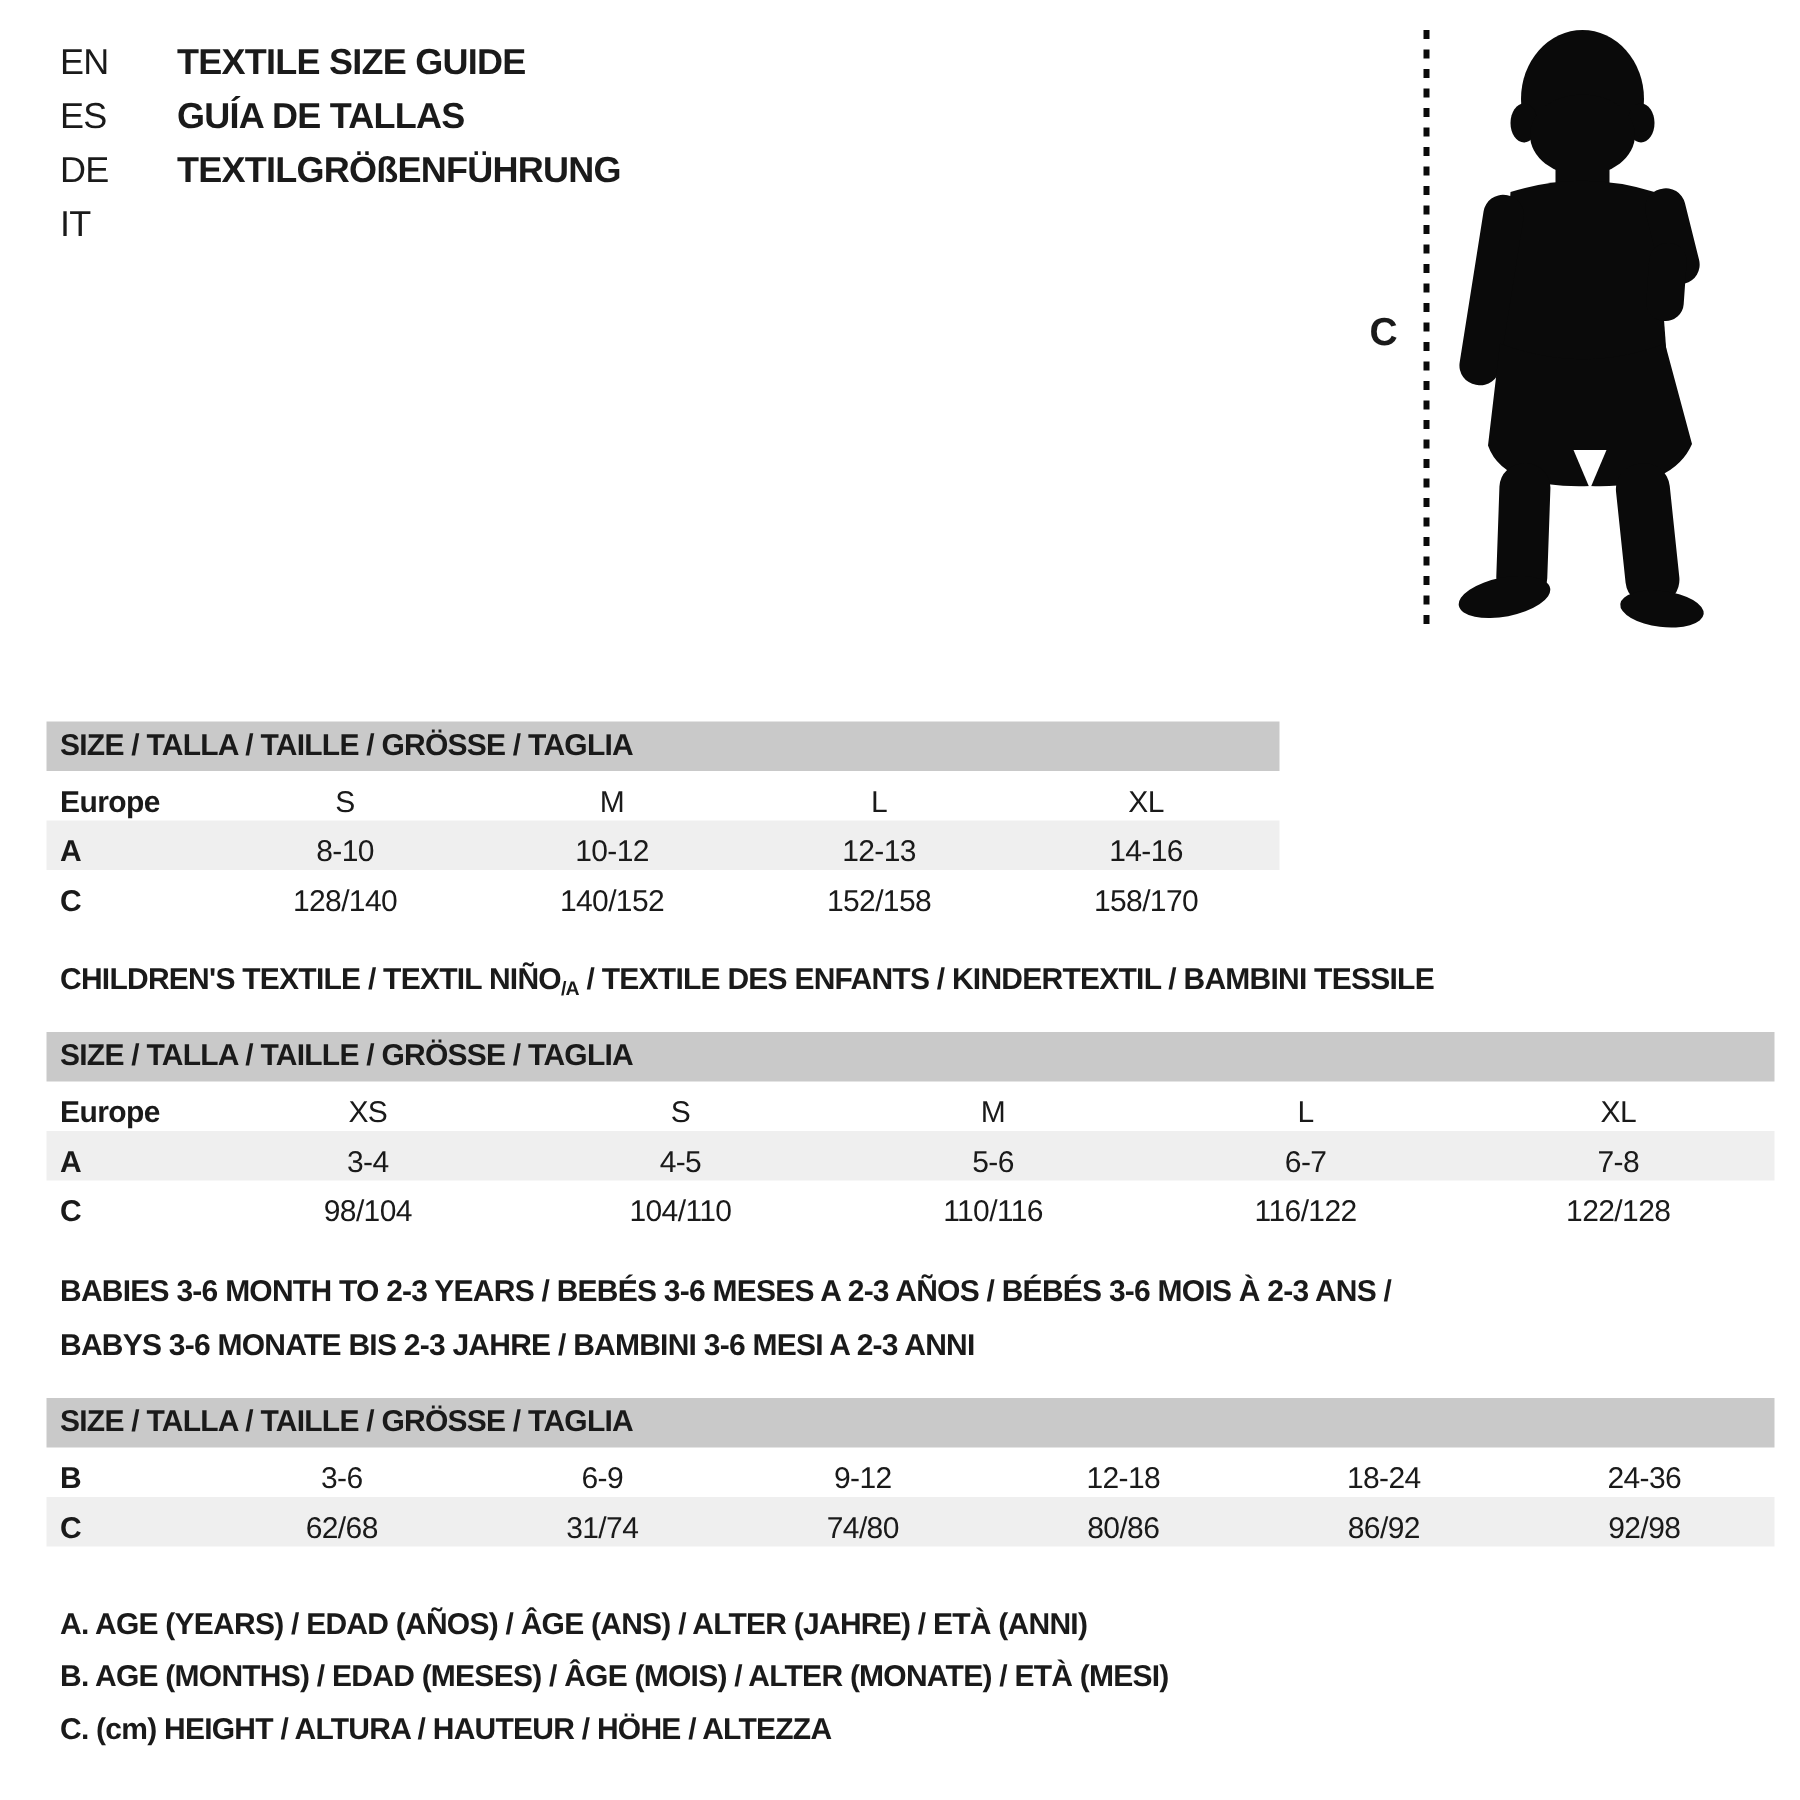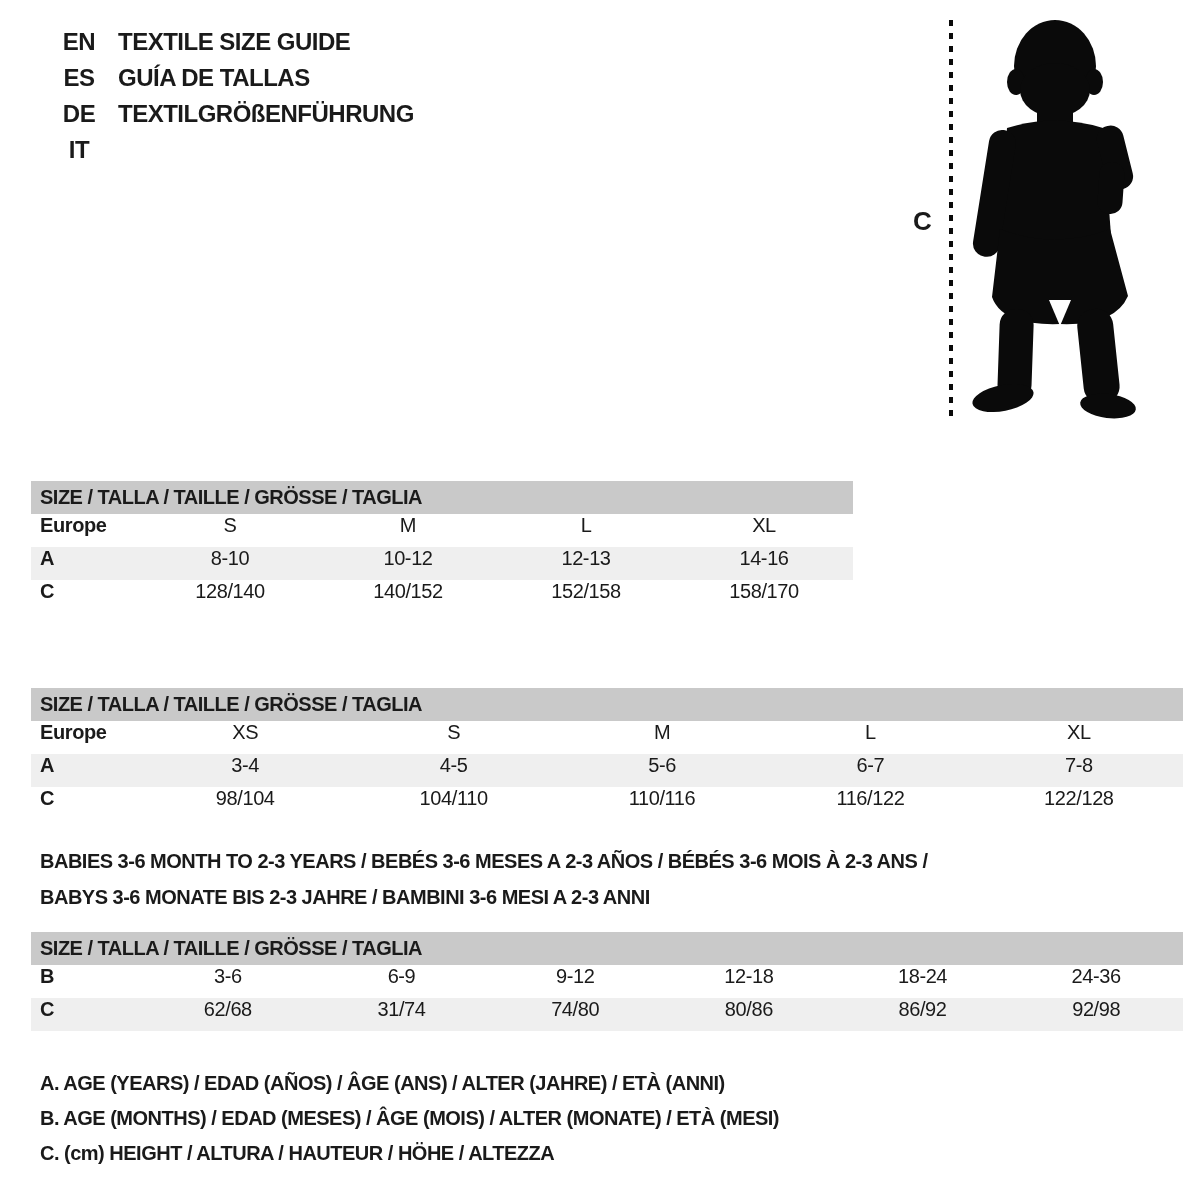--- a/index.html
+++ b/index.html
@@ -10,22 +10,22 @@
     background: #ffffff;
     color: #1a1a1a;
     font-family: "Liberation Sans", sans-serif;
     overflow: hidden;
   }
 
   
   .lang-block { position: absolute; left: 40px; top: 24px; }
   .lang-row { display: flex; height: 36px; align-items: center; }
   .lang-code {
-    width: 78px; font-weight: 700; font-size: 24px;
-    letter-spacing: -0.5px; flex: 0 0 78px; text-align: center;
+    width: 78px; font-weight: 400; font-size: 24px;
+    letter-spacing: -0.5px; flex: 0 0 78px;
   }
   .lang-label { font-weight: 700; font-size: 24px; letter-spacing: -0.5px; white-space: nowrap; text-align: right; }
 
   
   .figure-svg { position: absolute; left: 900px; top: 14px; width: 300px; height: 410px; }
   .height-label {
     position: absolute; left: 913px; top: 206px;
     font-weight: 700; font-size: 26px; letter-spacing: -0.5px;
   }
 
@@ -39,21 +39,21 @@
   .babies-title { line-height: 36px; }
 
   
   .size-table { position: absolute; left: 31px; }
   .size-bar {
     height: 33px; background: #c9c9c9;
     display: flex; align-items: center;
     padding-left: 9px; box-sizing: border-box;
     font-weight: 700; font-size: 20px; letter-spacing: -0.5px;
   }
-  .trow { display: flex; height: 33px; align-items: flex-start; font-size: 20px; }
+  .trow { display: flex; height: 33px; align-items: flex-end; font-size: 20px; }
   .trow.shaded { background: #efefef; }
   .trow .lbl {
     flex: 0 0 110px; width: 110px; padding-left: 9px;
     box-sizing: border-box; font-weight: 700; letter-spacing: -0.4px;
   }
   .trow .val { flex: 1 1 0; text-align: center; letter-spacing: -0.4px; }
   .w-junior { width: 822px; }
   .w-wide { width: 1152px; }
 
   
@@ -126,20 +126,23 @@
     </div>
     <div class="trow">
       <span class="lbl">C</span>
       <span class="val">128/140</span>
       <span class="val">140/152</span>
       <span class="val">152/158</span>
       <span class="val">158/170</span>
     </div>
   </div>
 
+  <div class="section-title" style="top:641px">
+    <span>CHILDREN'S TEXTILE / TEXTIL NIÑO</span><span class="sub-a">/A</span><span> / TEXTILE DES ENFANTS / KINDERTEXTIL / BAMBINI TESSILE</span>
+  </div>
   <div class="size-table w-wide" style="top:688px">
     <div class="size-bar">SIZE / TALLA / TAILLE / GRÖSSE / TAGLIA</div>
     <div class="trow">
       <span class="lbl">Europe</span>
       <span class="val">XS</span>
       <span class="val">S</span>
       <span class="val">M</span>
       <span class="val">L</span>
       <span class="val">XL</span>
     </div>

